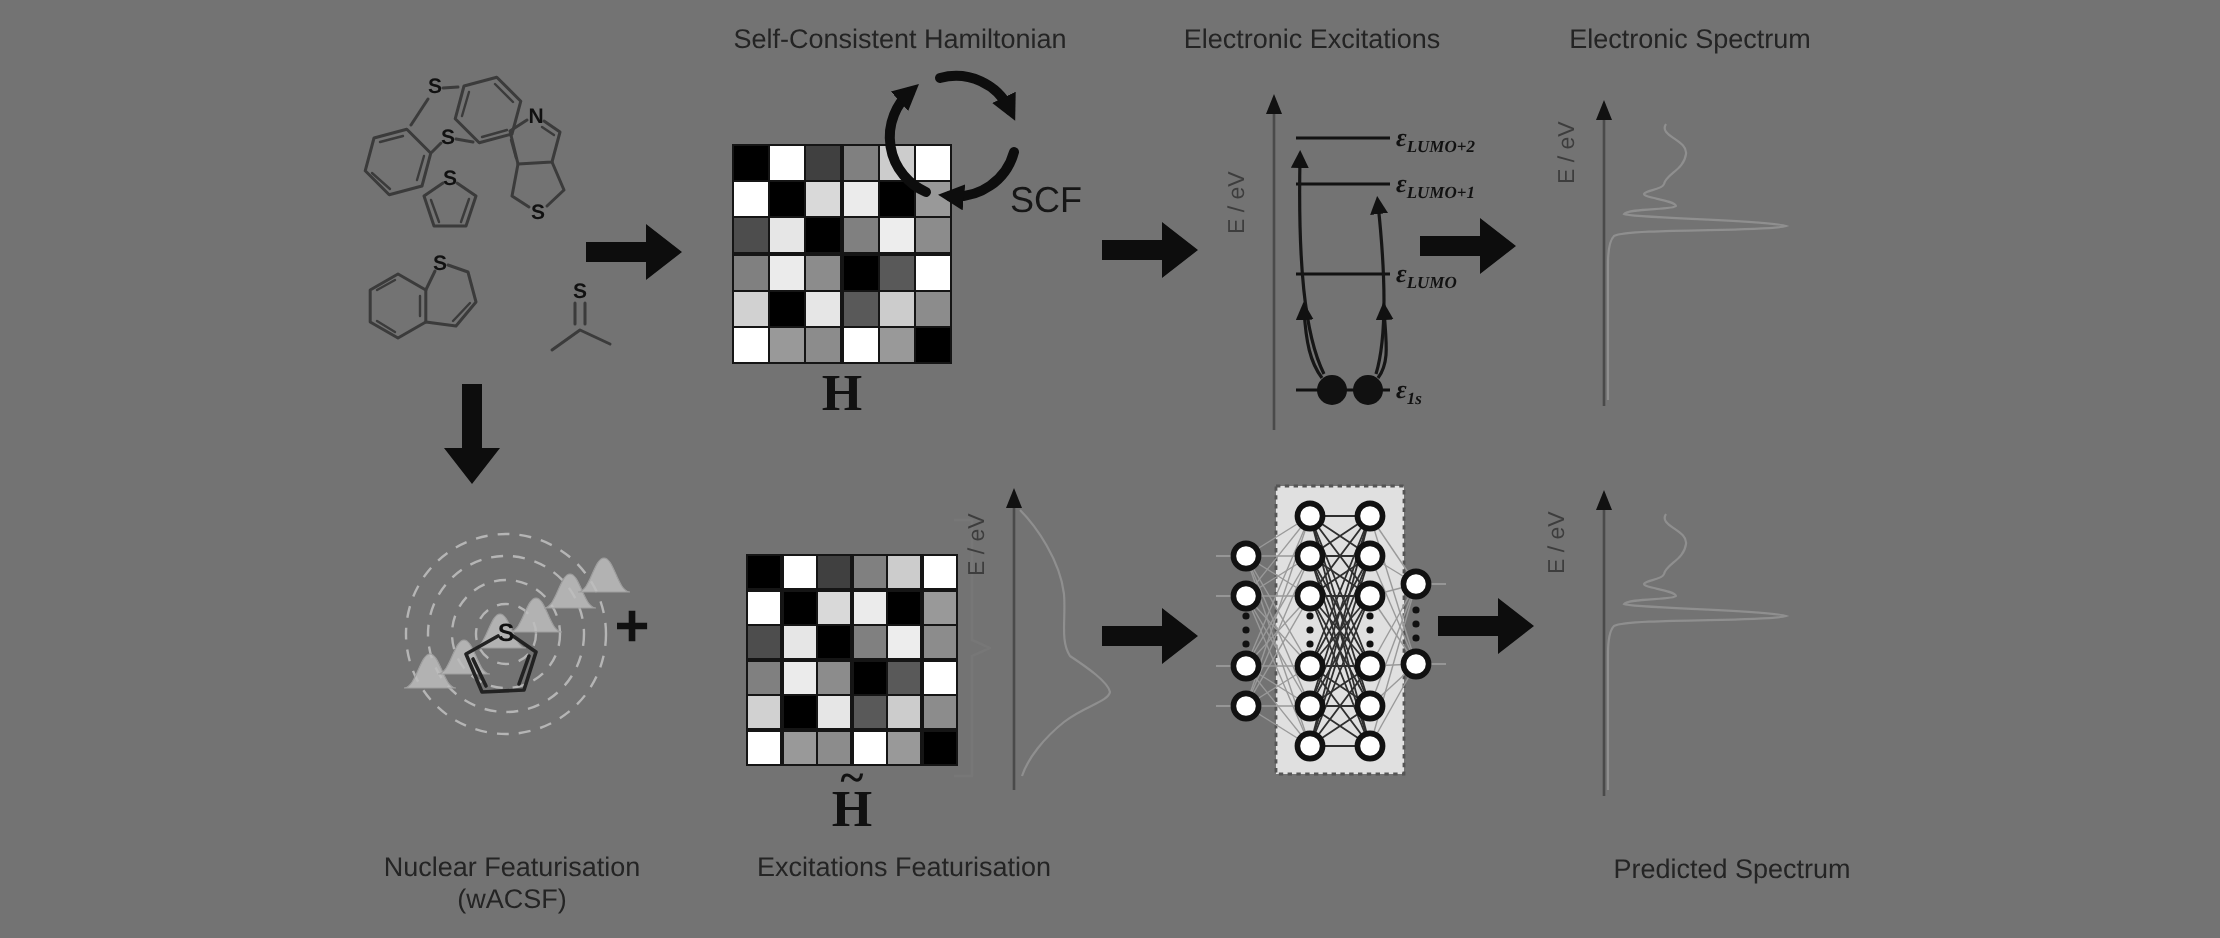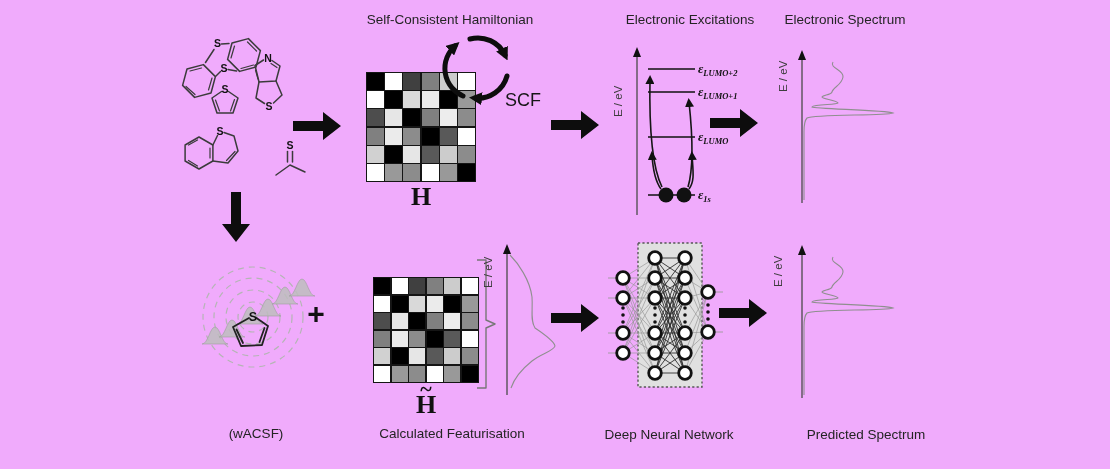--- a/index.html
+++ b/index.html
@@ -1,16 +1,16 @@
 <!DOCTYPE html>
 <html><head>
 <meta charset="utf-8">
 <style>
   html,body{margin:0;padding:0;background:#fff}
-  .canvas{position:relative;width:1110px;height:469px;background:#f0abfc;overflow:hidden;
+  .canvas{position:relative;width:1110px;height:469px;background:#737373;overflow:hidden;
           font-family:"Liberation Sans",sans-serif;color:#222}
   .abs{position:absolute}
   .title{font-size:13.5px;color:#242424;text-align:center;white-space:nowrap}
   .footer-label{font-size:13.5px;color:#242424;text-align:center;line-height:16px;white-space:nowrap}
   .matrix{display:grid;grid-template-columns:repeat(6,1fr);grid-template-rows:repeat(6,1fr);
           gap:1.2px;background:#151515;border:1.6px solid #151515;box-sizing:border-box}
   .mlabel{font-family:"Liberation Serif",serif;font-weight:bold;font-size:26px;color:#111;
           text-align:center}
   .tilde-wrap{position:relative;display:inline-block}
   .tilde{position:absolute;top:-14px;left:50%;transform:translateX(-50%);font-size:22px}
@@ -30,21 +30,21 @@
   .exarrow{stroke:#161616;stroke-width:1.6;fill:none}
   .dashc{fill:none;stroke:#b5b5b5;stroke-width:1.2;stroke-dasharray:6 5}
   .bell{fill:#bdbdbd;fill-opacity:.85;stroke:#9e9e9e;stroke-width:.6}
 </style>
 </head>
 <body>
 
 <div class="canvas">
 
   <div class="abs title" style="left:360px;top:12px;width:180px">Self-Consistent Hamiltonian</div>
-  <div class="abs title" style="left:600px;top:12px;width:180px">Electronic Excitations</div>
+  <div class="abs title" style="left:566px;top:12px;width:180px">Electronic Excitations</div>
   <div class="abs title" style="left:755px;top:12px;width:180px">Electronic Spectrum</div>
 
   <svg class="abs" style="left:172px;top:25px" width="170" height="172">
 
     <g>
       <path class="bond" d="M43.4 51.6 L31.4 39.6 L15 44 L10.6 60.4 L22.6 72.4 L39 68 Z"></path>
       <line class="bond2" x1="29.5" y1="43" x2="18" y2="46"></line>
       <line class="bond2" x1="14" y1="61.5" x2="23" y2="69.5"></line>
       <line class="bond2" x1="36.5" y1="65" x2="40" y2="53"></line>
       <path class="bond" d="M88.4 25.6 L76.4 13.6 L60 18 L55.6 34.4 L67.6 46.4 L84 42 Z"></path>
@@ -384,21 +384,21 @@
     </svg>
 
   <svg class="abs" style="left:760px;top:235px" width="200" height="175">
     <line class="axis" x1="42" y1="163" x2="42" y2="18"></line>
     <polygon points="42,10 38,20 46,20" fill="#111"></polygon>
     <text class="axlab" transform="translate(22,52) rotate(-90)">E / eV</text>
     <path class="curve" d="M73 22 C69 28, 84 30, 83 37 C82 45, 73 47, 72 52 C71 55, 63 55, 62 57 C62 59, 77 60, 78 63 C77 65, 54 64, 52 67 C55 69, 125 70, 133 73 C125 76, 55 74, 47 78 C45 80, 44 84, 44 92 L44 160"></path>
   </svg>
 
   <div class="abs footer-label" style="left:176px;top:426px;width:160px">
+    <div>Nuclear Featurisation</div>
     <div>(wACSF)</div>
   </div>
   <div class="abs footer-label" style="left:372px;top:426px;width:160px">
-    <div>Calculated Featurisation</div>
+    <div>Excitations Featurisation</div>
   </div>
-  <div class="abs footer-label" style="left:579px;top:427px;width:180px">Deep Neural Network</div>
   <div class="abs footer-label" style="left:776px;top:427px;width:180px">Predicted Spectrum</div>
 
 </div>
 
 </body></html>

